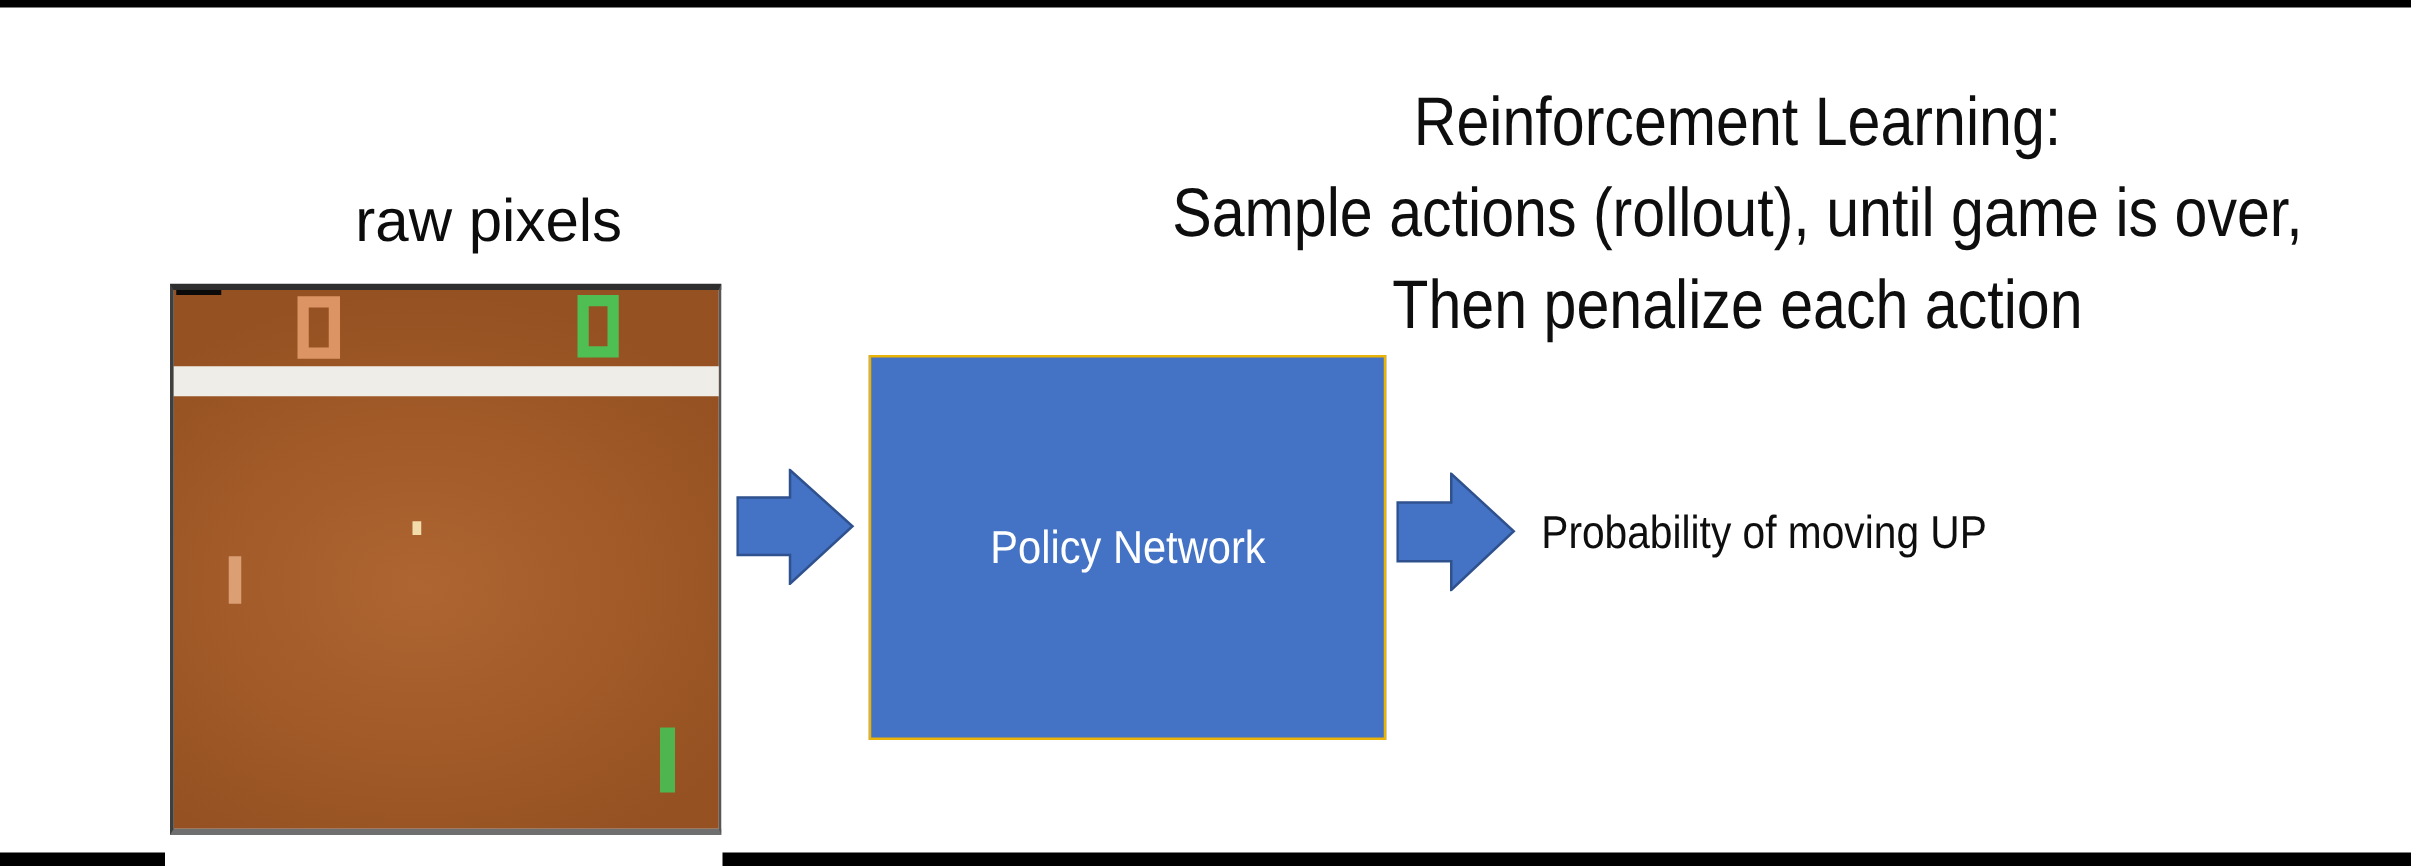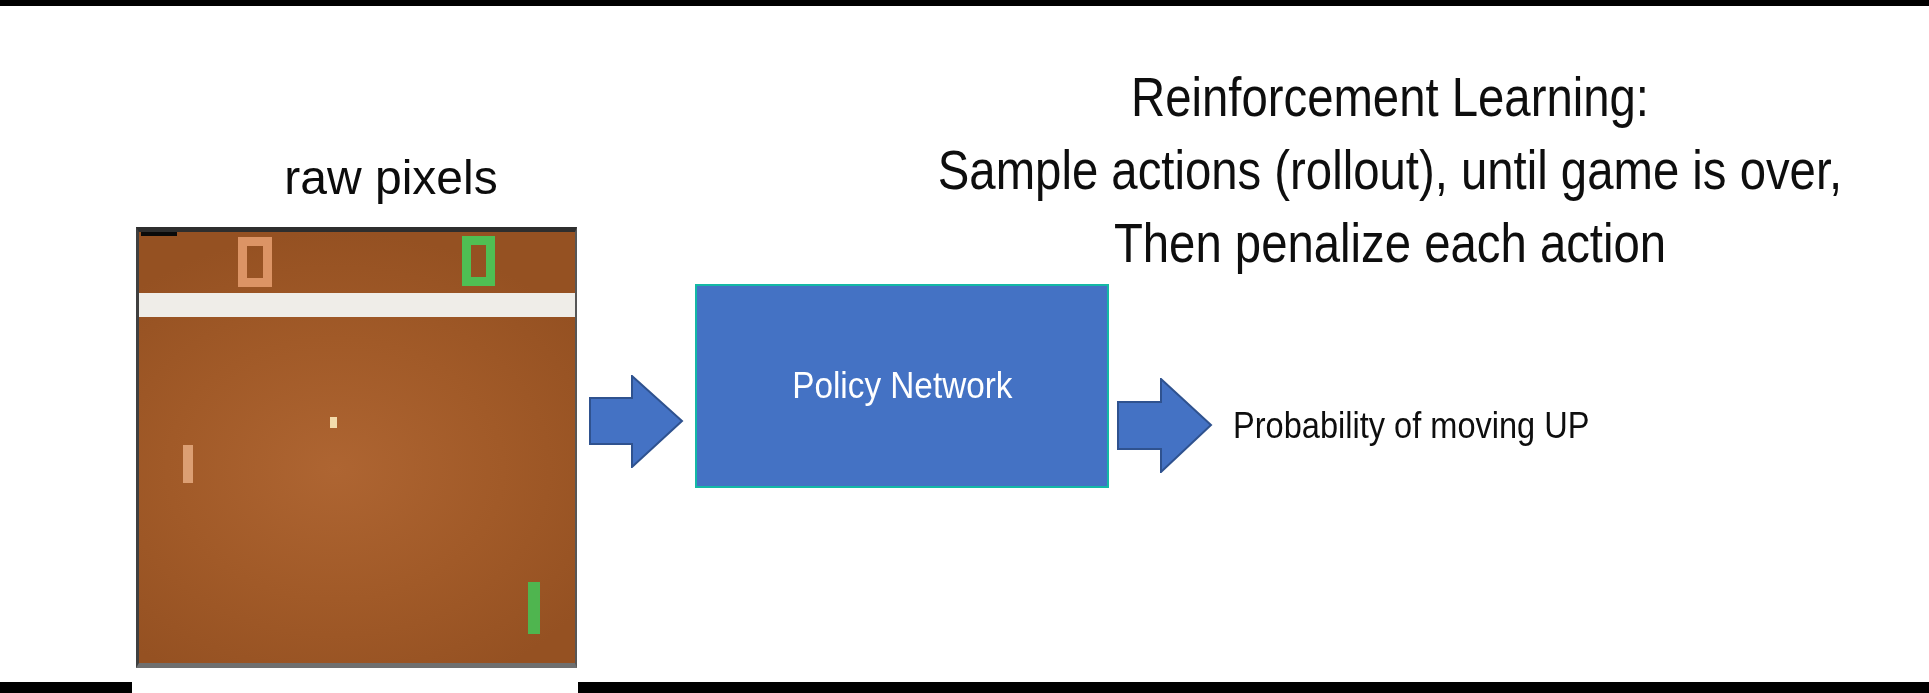--- a/index.html
+++ b/index.html
@@ -46,22 +46,22 @@
   
   .title-block {
     position: absolute; left: 850px; top: 61px; width: 1080px;
     text-align: center; font-size: 55px; line-height: 73px; color: #0e0e0e;
     transform: scaleX(0.86); transform-origin: 50% 0;
     white-space: nowrap;
   }
 
   
   .policy-box {
-    position: absolute; left: 695px; top: 284px; width: 414px; height: 204px;
-    background: #4472c4; border: 2px solid #14b8a6;
+    position: absolute; left: 695px; top: 284px; width: 414px; height: 308px;
+    background: #4472c4; border: 2px solid #eab308;
     display: flex; align-items: center; justify-content: center;
   }
   .policy-box-label {
     color: #ffffff; font-size: 37px; white-space: nowrap;
     transform: scaleX(0.9); transform-origin: 50% 50%;
   }
 
   
   .arrow { position: absolute; }
   .arrow-input  { left: 589px;  top: 375px; width: 95px; height: 93px; }

